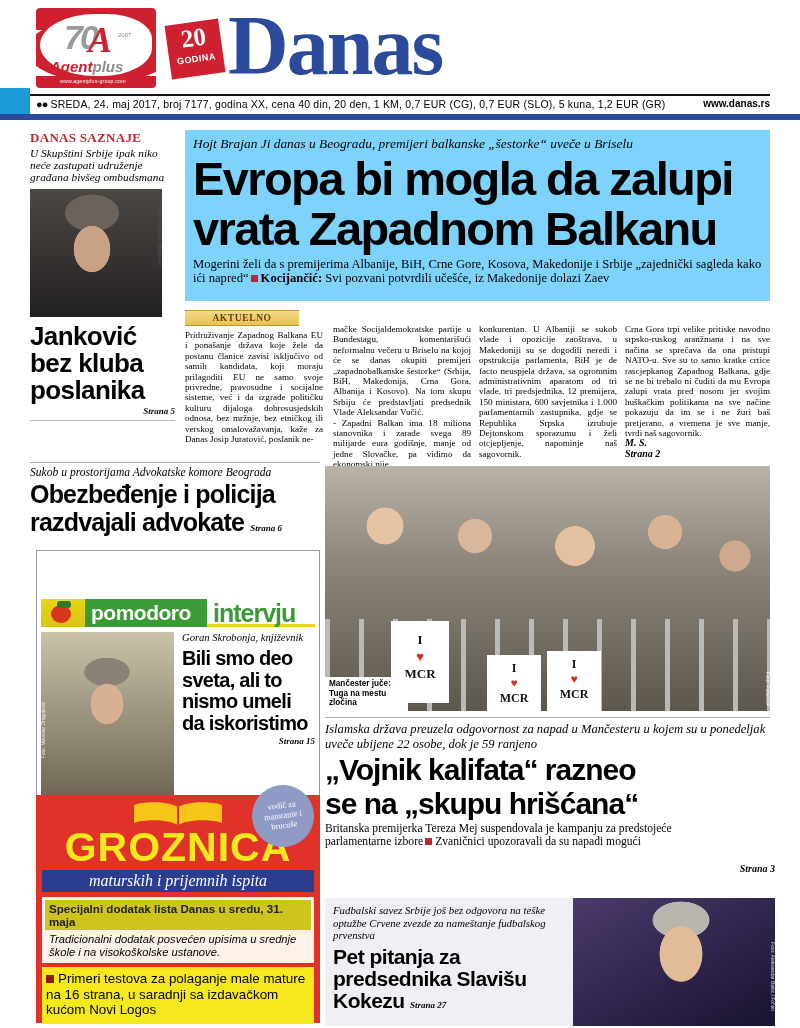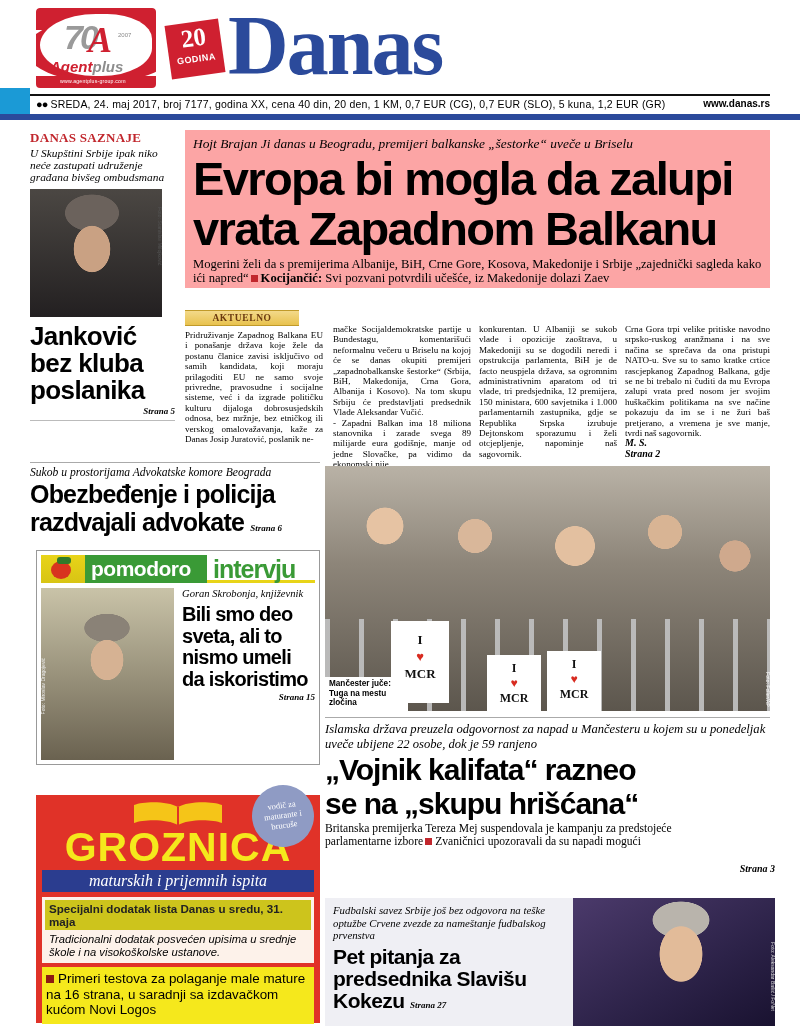--- a/index.html
+++ b/index.html
@@ -45,21 +45,21 @@
   
   .sb{position:absolute;left:30px;top:130px;width:145px;border-bottom:1px solid #bbb;padding-bottom:4px;}
   .sb-k{color:#c1272d;font-family:"Liberation Serif",serif;font-weight:bold;font-size:13px;letter-spacing:.3px;}
   .sb-sub{font-family:"Liberation Serif",serif;font-style:italic;font-size:11.4px;line-height:12px;margin-top:1px;}
   .sb-photo{position:relative;margin-top:6px;width:132px;height:128px;overflow:hidden;background:#2e2e2e;}
   .sb-credit{position:absolute;right:-1px;top:18px;writing-mode:vertical-rl;font-size:5.2px;color:#555;}
   .sb-hl{font-size:26px;line-height:27px;font-weight:bold;margin-top:6px;letter-spacing:-.6px;}
   .pg{font-family:"Liberation Serif",serif;font-style:italic;font-weight:bold;font-size:9px;text-align:right;margin-top:2px;}
 
   
-  .lead{position:absolute;left:185px;top:130px;width:585px;background:#fca5a5;padding:6px 8px 3px 8px;box-sizing:border-box;}
+  .lead{position:absolute;left:185px;top:130px;width:585px;background:#7dd3fc;padding:6px 8px 16px 8px;box-sizing:border-box;}
   .lead-kick{font-family:"Liberation Serif",serif;font-style:italic;font-size:13.4px;}
   .lead-h1{font-size:47px;line-height:47px;font-weight:bold;letter-spacing:-1.6px;margin-top:3px;}
   .lead-sub{font-family:"Liberation Serif",serif;font-size:12.6px;line-height:14px;margin-top:5px;}
   .sq{display:inline-block;width:7px;height:7px;background:#c1272d;margin:0 3px 0 2px;}
 
   .cols{position:absolute;left:185px;top:310px;width:585px;height:152px;}
   .col{position:absolute;top:0;width:138px;font-family:"Liberation Serif",serif;font-size:9.1px;line-height:10.4px;text-align:justify;}
   .col.c1{left:0;} .col.c2{left:148px;} .col.c3{left:294px;} .col.c4{left:440px;width:145px;}
   .aktuelno{width:114px;height:14px;background:linear-gradient(#f3d98a,#e8c24e);text-align:center;font-size:9.5px;font-weight:bold;color:#6b3a10;line-height:14px;letter-spacing:.6px;margin-bottom:4px;border-top:1px solid #c09a2a;border-bottom:1px solid #c09a2a;}
   .sp{height:14px;}
@@ -67,21 +67,21 @@
 
   
   .hr1{position:absolute;left:30px;top:462px;width:290px;height:1px;background:#aaa;}
   .st2{position:absolute;left:30px;top:466px;width:292px;}
   .st2-kick{font-family:"Liberation Serif",serif;font-style:italic;font-size:11.6px;}
   .st2-h{font-size:25px;line-height:26px;font-weight:bold;letter-spacing:-.8px;margin-top:2px;}
   .st2-h .pgi{font-family:"Liberation Serif",serif;font-style:italic;font-weight:bold;font-size:9px;letter-spacing:0;}
 
   
   .iv{position:absolute;left:36px;top:550px;width:284px;border:1px solid #999;box-sizing:border-box;padding:4px;}
-  .iv-bar{height:28px;display:flex;align-items:stretch;}
+  .iv-bar{height:28px;display:flex;align-items:stretch;margin-top:44px;}
   .iv-tom{width:44px;background:linear-gradient(#e8d418,#d8c414);position:relative;}
   .iv-tom:after{content:"";position:absolute;left:10px;top:6px;width:20px;height:18px;border-radius:50%;background:#d8341f;}
   .iv-tom:before{content:"";position:absolute;left:16px;top:2px;width:14px;height:7px;background:#2f7a2a;border-radius:3px;z-index:2;}
   .iv-pom{flex:0 0 auto;width:122px;background:#3a9a36;color:#fff;font-size:21px;font-weight:bold;line-height:28px;padding-left:6px;box-sizing:border-box;letter-spacing:-.5px;}
   .iv-int{flex:1;background:#fff;color:#3a9a36;font-size:25px;font-weight:bold;line-height:28px;letter-spacing:-1px;padding-left:6px;box-sizing:border-box;border-bottom:3px solid #e8d418;}
   .iv-body{display:flex;margin-top:5px;}
   .iv-photo{width:133px;height:172px;background:#5a4a3a;position:relative;overflow:hidden;}
   .iv-credit{position:absolute;left:-1px;top:70px;writing-mode:vertical-rl;transform:rotate(180deg);font-size:5px;color:#eee;}
   .iv-txt{flex:1;padding-left:8px;}
   .iv-name{font-family:"Liberation Serif",serif;font-style:italic;font-size:10.6px;line-height:12px;}

